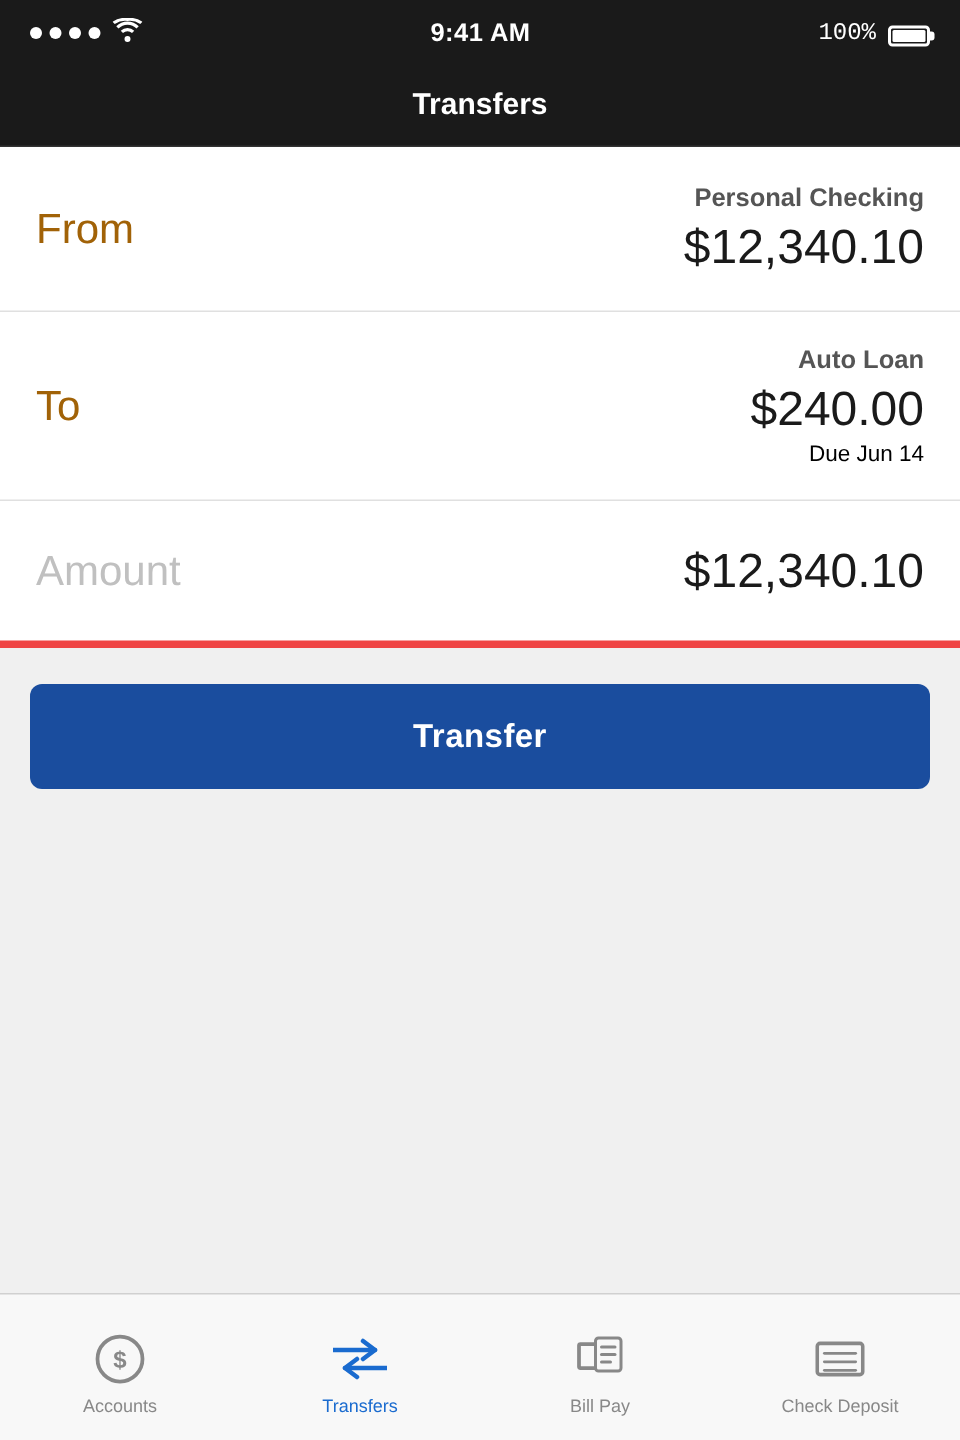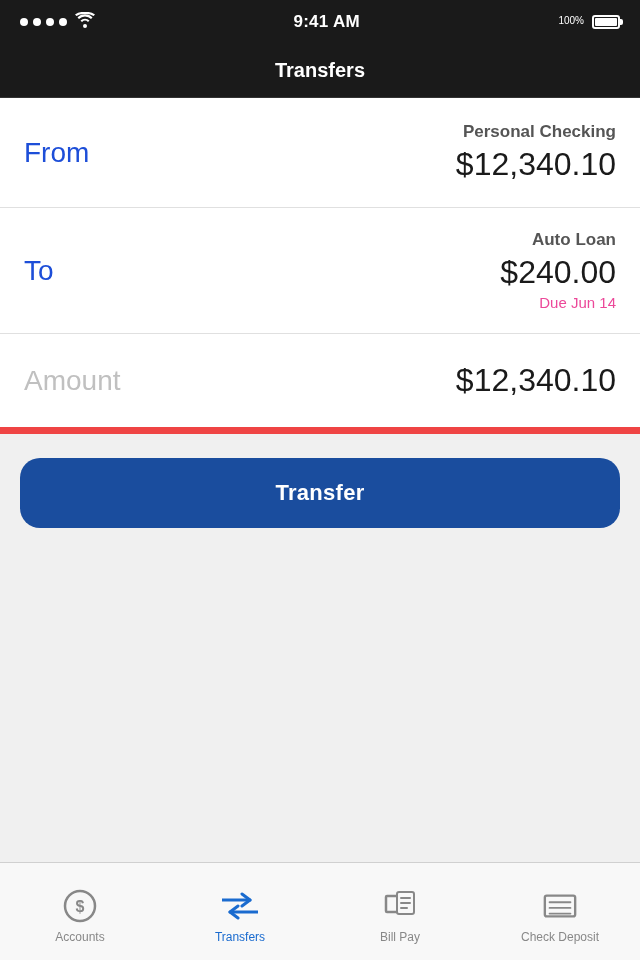--- a/index.html
+++ b/index.html
@@ -40,24 +40,25 @@
     .wifi-icon {
       font-size: 16px;
     }
     .status-time {
       font-size: 17px;
       font-weight: 600;
       letter-spacing: 0.3px;
     }
     .status-right {
       display: flex;
-      align-items: flex-start;
+      align-items: flex-end;
       gap: 8px;
-      font-size: 10px;
+      font-size: 16px;
       font-weight: 500;
+      font-family: Liberation Mono, monospace;
     }
     .battery-container {
       display: flex;
       align-items: center;
       gap: 4px;
     }
     .battery-icon {
       width: 28px;
       height: 14px;
       border: 2px solid white;
@@ -105,51 +106,51 @@
       background: white;
       display: flex;
       align-items: center;
       justify-content: space-between;
       padding: 22px 24px;
       border-bottom: 1px solid #e0e0e0;
       min-height: 110px;
     }
     .row-label {
       font-size: 28px;
-      color: #1d4ed8;
+      color: #a16207;
       font-weight: 300;
     }
     .row-values {
       text-align: right;
     }
     .account-name {
       font-size: 17px;
       color: #555;
       margin-bottom: 4px;
       font-weight: bold;
     }
     .account-amount {
       font-size: 32px;
       font-weight: 500;
       color: #1a1a1a;
     }
     .account-due {
       font-size: 15px;
-      color: #ec4899;
+      color: #000000;
       margin-top: 3px;
     }
 
     
     .amount-row {
       background: white;
       display: flex;
       align-items: center;
       justify-content: space-between;
       padding: 28px 24px;
-      border-bottom: 7px solid #ef4444;
+      border-bottom: 5px solid #ef4444;
     }
     .amount-label {
       font-size: 28px;
       color: #c0c0c0;
       font-weight: 300;
     }
     .amount-value {
       font-size: 32px;
       font-weight: 500;
       color: #1a1a1a;
@@ -164,21 +165,21 @@
 
     
     .transfer-btn {
       display: block;
       width: 100%;
       background: #1a4d9e;
       color: white;
       font-size: 22px;
       font-weight: 600;
       border: none;
-      border-radius: 20px;
+      border-radius: 8px;
       padding: 22px;
       text-align: center;
       cursor: pointer;
       letter-spacing: 0.3px;
     }
 
     
     .tab-bar {
       position: absolute;
       bottom: 0;

